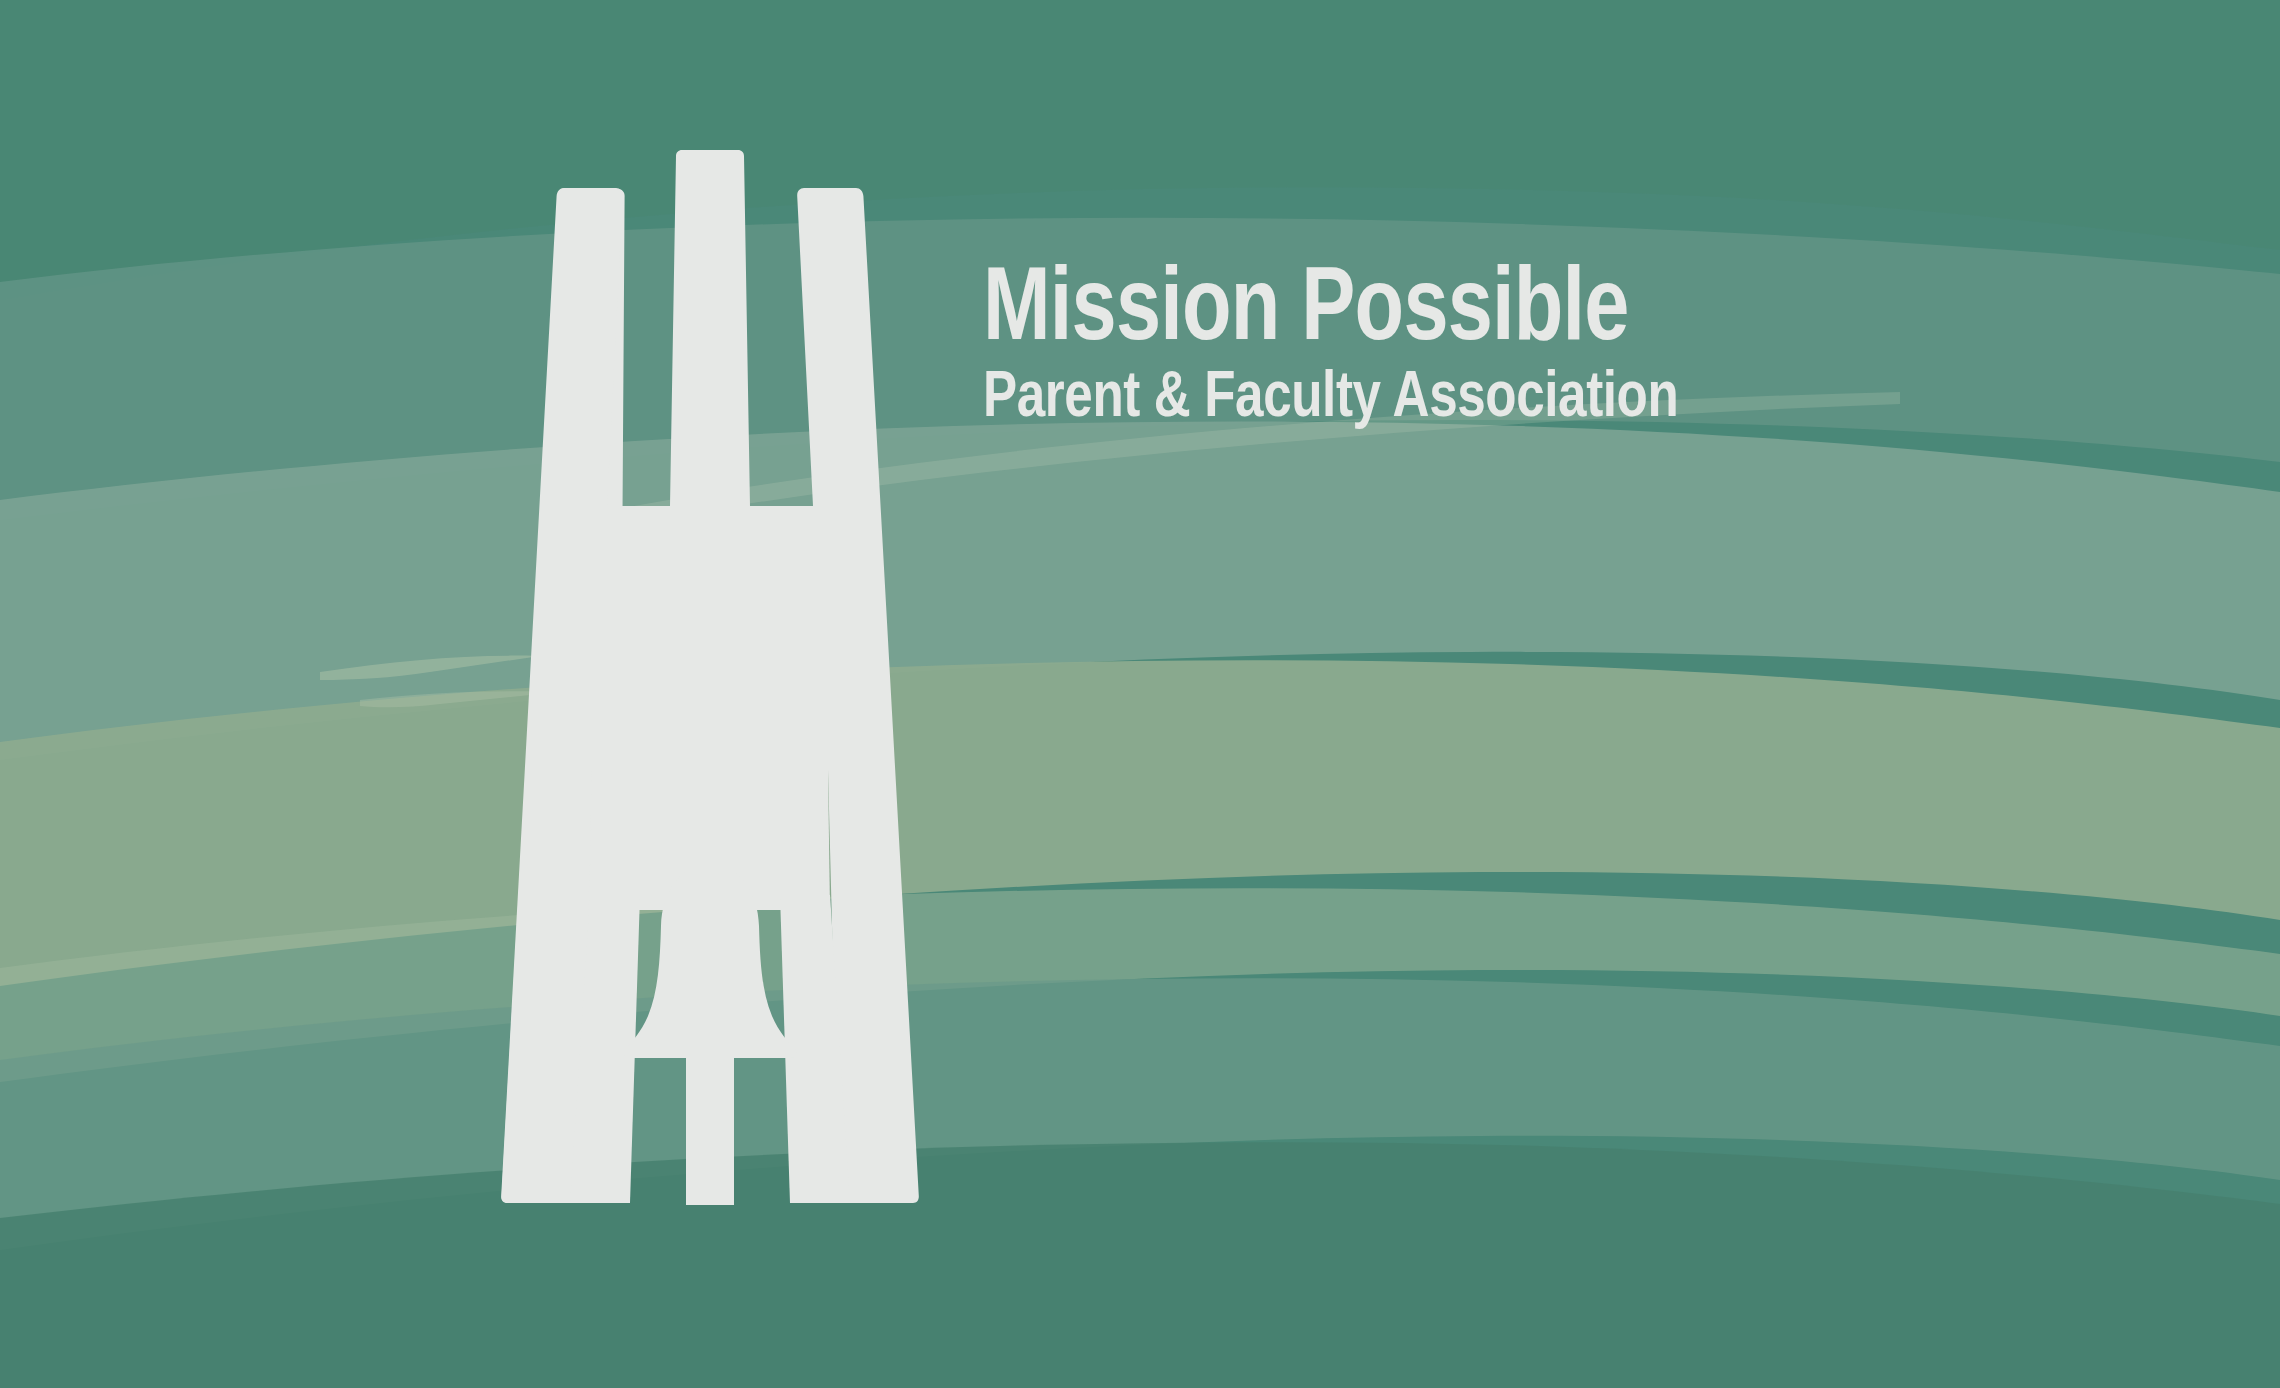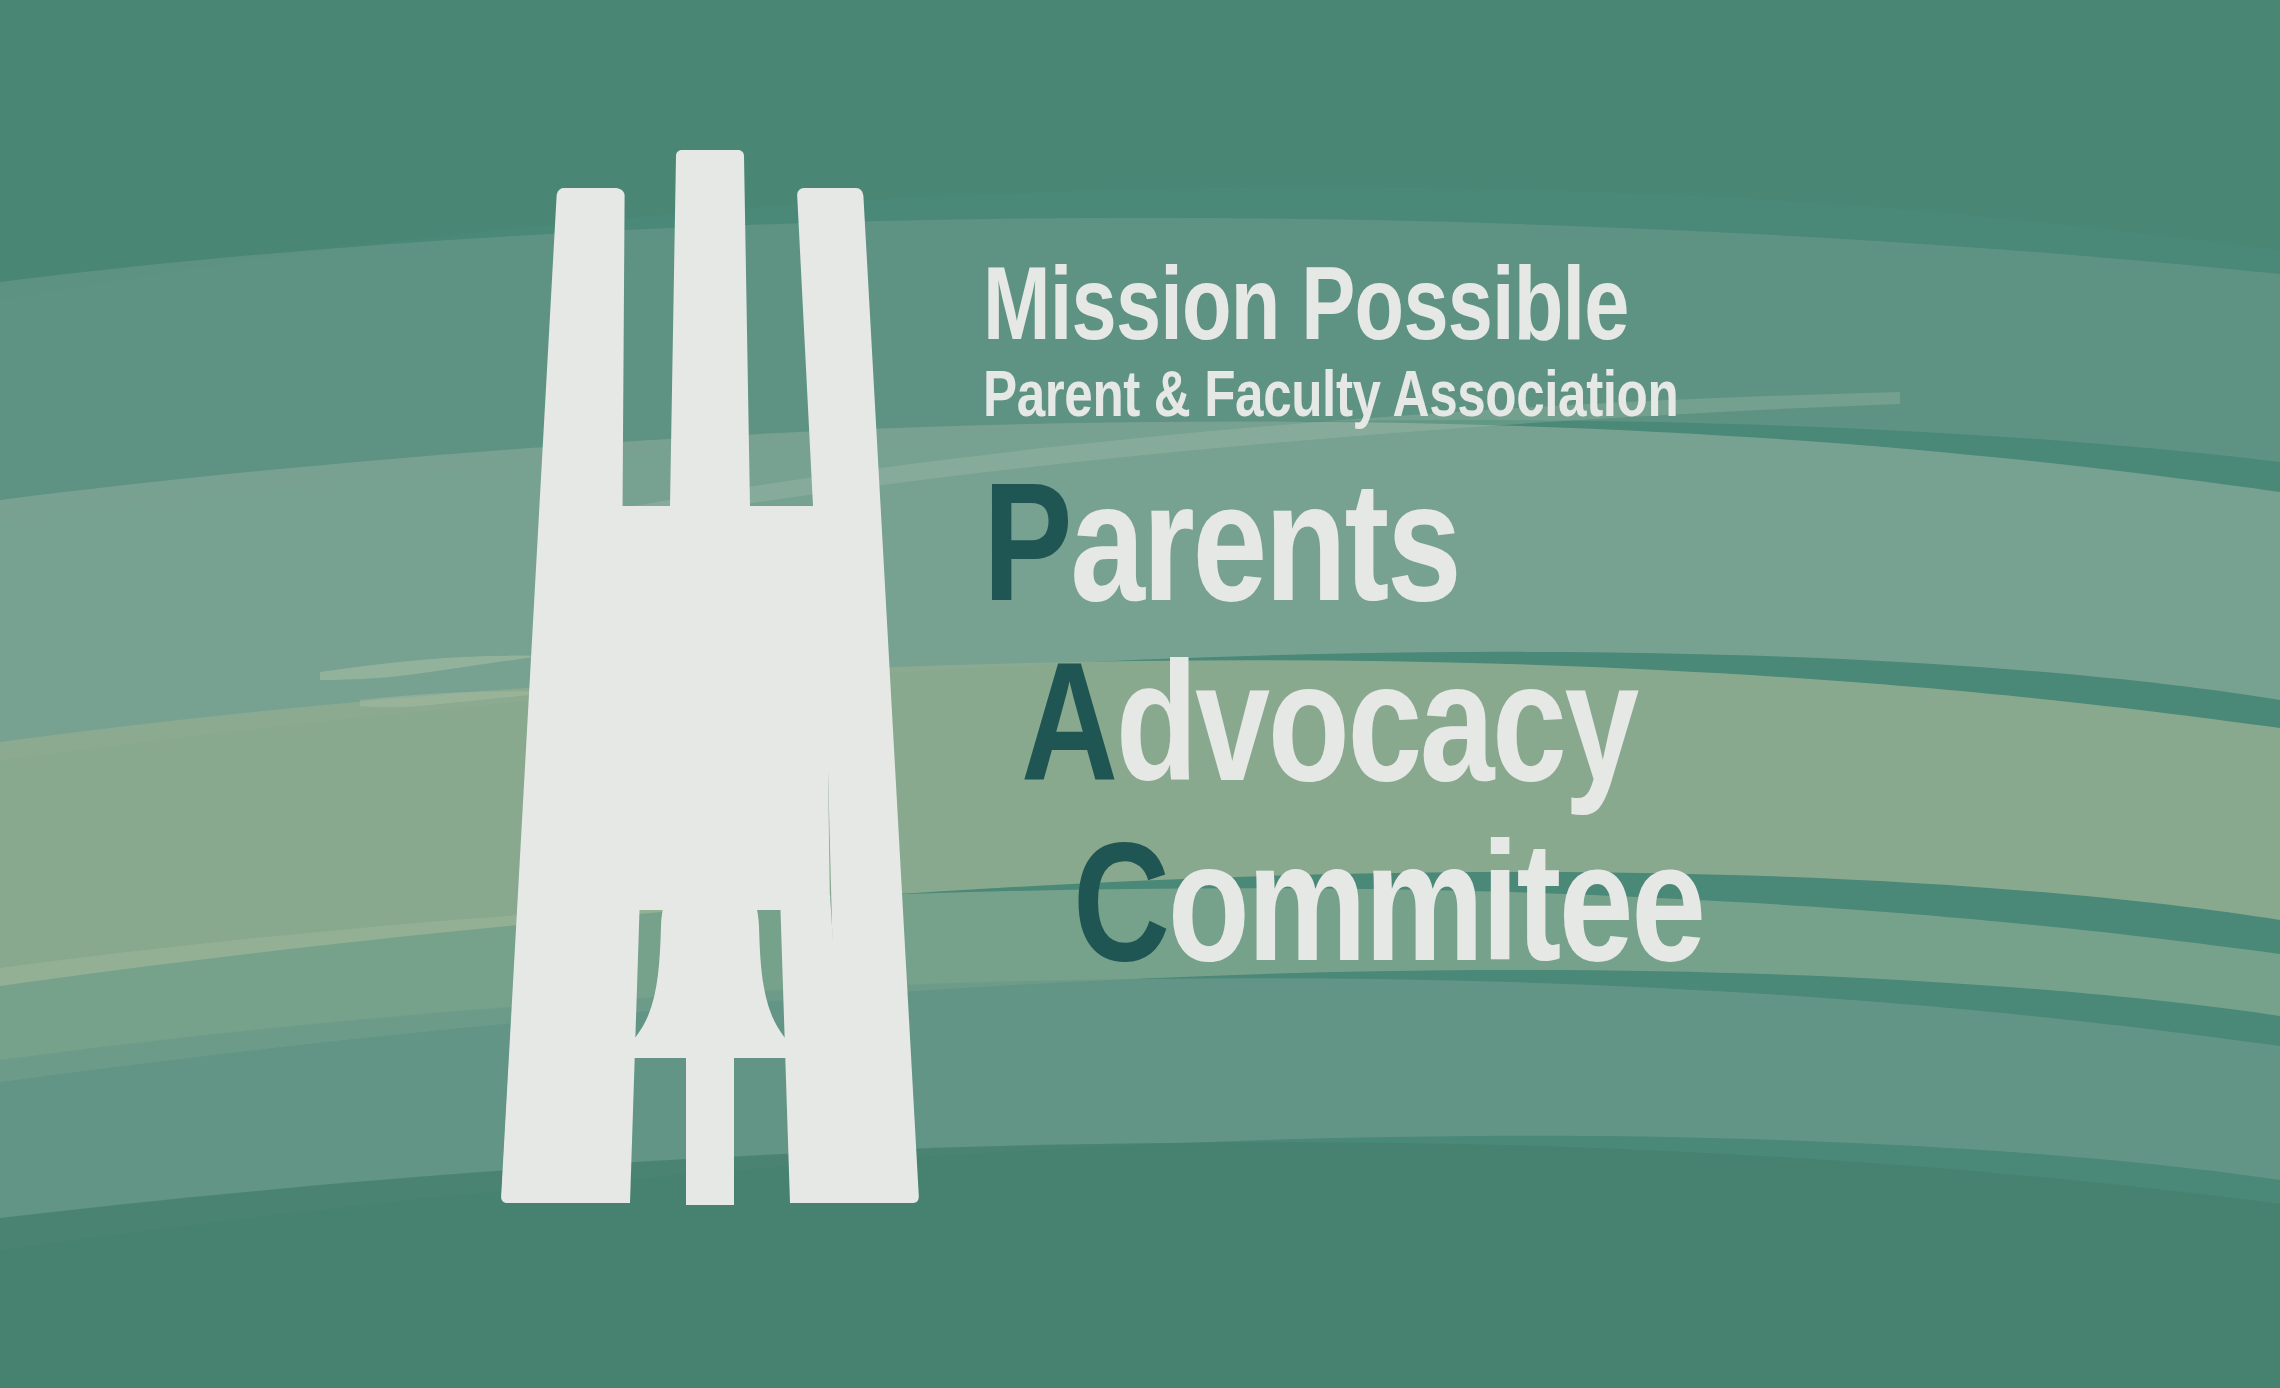--- a/index.html
+++ b/index.html
@@ -209,30 +209,15 @@
       </g>
     </svg>
   </div>
 
   <div id="text-block">
 
     <div class="org-name">Mission Possible</div>
 
     <div class="org-sub">Parent &amp; Faculty Association</div>
 
-    <div id="acrostic">
-
-      <div class="acro-line" id="acro-line-0">
-        <span class="initial">P</span><span class="rest">arents</span>
-      </div>
-
-      <div class="acro-line" id="acro-line-1">
-        <span class="initial">A</span><span class="rest">dvocacy</span>
-      </div>
-
-      <div class="acro-line" id="acro-line-2">
-        <span class="initial">C</span><span class="rest">ommitee</span>
-      </div>
-
-    </div>
   </div>
 
 </div>
 
 </body></html>

